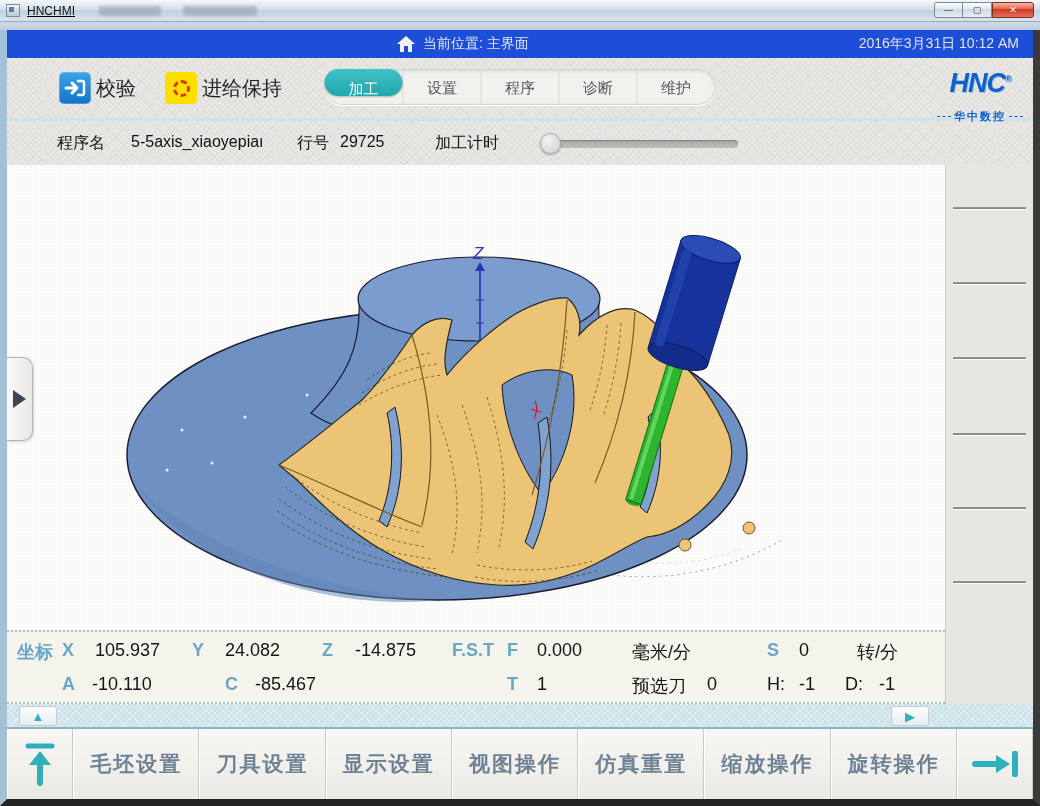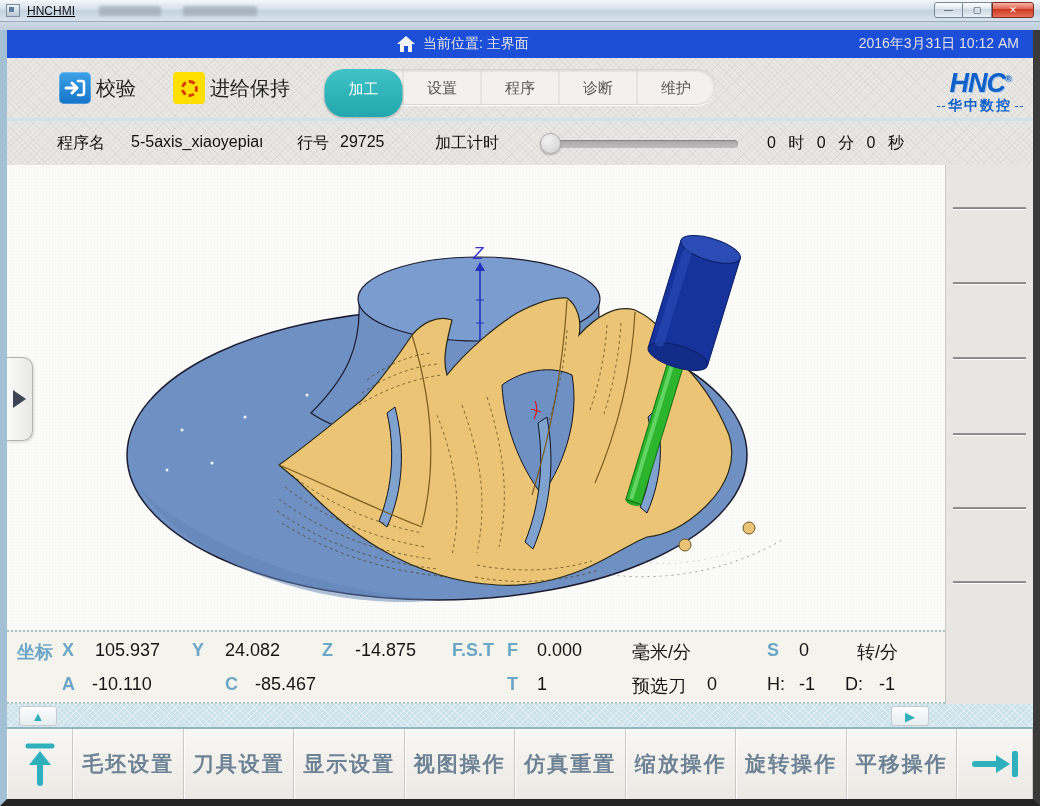--- a/index.html
+++ b/index.html
@@ -32,25 +32,25 @@
   
   .toolbar{position:relative;height:63px;border-bottom:3px solid #cfe4ea;}
   .tool-item{position:absolute;top:14px;display:flex;align-items:center;gap:5px;}
   .tool-item .lbl{font-size:20px;color:#222;}
   .ic-verify{width:32px;height:32px;border-radius:5px;background:linear-gradient(#3da2e8,#1473c8);box-shadow:inset 0 0 0 1px rgba(255,255,255,.25);display:flex;align-items:center;justify-content:center;}
   .ic-feedhold{width:32px;height:32px;border-radius:4px;background:#ffdf00;display:flex;align-items:center;justify-content:center;}
   .ic-feedhold i{display:block;width:17px;height:17px;border:3px dashed #d43c00;border-radius:50%;}
   .tabs{position:absolute;left:50%;top:11px;transform:translateX(-50%);display:flex;height:36px;background:#f2f1ed;border:1px solid #d6d5d0;border-radius:18px;box-shadow:inset 0 1px 3px rgba(0,0,0,.12), 0 1px 0 #fff;}
   .tab{width:78px;text-align:center;line-height:36px;font-size:15px;color:#555;border-left:1px solid #d8d7d2;cursor:default;}
   .tab:first-child{border-left:none;}
-  .tab.active{position:relative;z-index:2;margin:-1px 0 0 -1px;height:48px;line-height:40px;border-radius:20px;background:linear-gradient(#41c2c6,#21a7ad);color:#fff;border-left:none;box-shadow:0 1px 2px rgba(0,0,0,.25);}
+  .tab.active{position:relative;z-index:2;margin:-1px 0 0 -1px;height:27px;line-height:40px;border-radius:20px;background:linear-gradient(#41c2c6,#21a7ad);color:#fff;border-left:none;box-shadow:0 1px 2px rgba(0,0,0,.25);}
   .logo{position:absolute;right:10px;top:8px;width:86px;text-align:center;}
   .logo .big{font-size:27px;font-weight:900;font-style:italic;color:#1060c8;letter-spacing:-1px;line-height:26px;text-shadow:1px 1px 0 #9ec2ee;}
   .logo .reg{font-size:9px;vertical-align:super;font-style:normal;}
-  .logo .sub{display:flex;align-items:center;gap:3px;color:#1060c8;font-size:14px;font-weight:bold;letter-spacing:2px;margin-top:1px;}
+  .logo .sub{display:flex;align-items:center;gap:3px;color:#1060c8;font-size:11px;font-weight:bold;letter-spacing:2px;margin-top:13px;}
   .logo .sub:before,.logo .sub:after{content:"";flex:1;border-top:1px dashed #1060c8;}
 
   
   .progrow{position:relative;height:44px;font-size:16px;color:#111;}
   .progrow span{position:absolute;top:12px;white-space:nowrap;}
   .slider{position:absolute;left:535px;top:19px;width:196px;height:8px;background:linear-gradient(#a8a8a8,#bcbcbc);border-radius:4px;box-shadow:inset 0 1px 1px rgba(0,0,0,.25);}
   .thumb{position:absolute;left:-2px;top:-7px;width:21px;height:21px;border-radius:50%;background:radial-gradient(circle at 35% 30%,#f2f2f2,#cfcfcf);border:1px solid #adadad;box-shadow:0 1px 2px rgba(0,0,0,.3);}
 
   
   .main-row{display:flex;height:539px;}
@@ -112,21 +112,21 @@
     <div class="toolbar hatch">
       <div class="tool-item" style="left:52px">
         <span class="ic-verify">
           <svg width="22" height="18" viewBox="0 0 22 18">
               <path d="M2 9 H12 M8 4 L13 9 L8 14" stroke="#fff" stroke-width="3" fill="none" stroke-linecap="round" stroke-linejoin="round"></path>
               <path d="M14 2 H18 Q20 2 20 4 V14 Q20 16 18 16 H14" stroke="#fff" stroke-width="2.5" fill="none" stroke-linecap="round"></path>
             </svg>
         </span>
         <span class="lbl">校验</span>
       </div>
-      <div class="tool-item" style="left:166px">
+      <div class="tool-item" style="left:158px">
         <span class="ic-feedhold">
             <i></i>
           </span>
         <span class="lbl">进给保持</span>
       </div>
 
       <div class="tabs">
         <div class="tab active">加工</div>
         <div class="tab">设置</div>
         <div class="tab">程序</div>
@@ -144,21 +144,20 @@
 
     <div class="progrow hatch">
       <span style="left:50px">程序名</span>
       <span style="left:124px">5-5axis_xiaoyepiaı</span>
       <span style="left:290px">行号</span>
       <span style="left:333px">29725</span>
       <span style="left:428px">加工计时</span>
       <div class="slider">
         <div class="thumb"></div>
       </div>
-      <span style="left:760px;letter-spacing:4px">0 时 0 分 0 秒</span>
     </div>
 
     <div class="main-row">
       <div class="left-col">
         <div class="viewport">
 
           <svg width="938" height="465" viewBox="0 0 938 465">
 
             <g>
               <ellipse cx="430" cy="290" rx="310" ry="145" fill="#6e90c3" stroke="#1c1c30" stroke-width="1.5"></ellipse>
@@ -324,21 +323,20 @@
           <path d="M18 10 L7 24 H29 Z" fill="#2fb0bc"></path>
         </svg>
       </div>
       <div class="bbtn">毛坯设置</div>
       <div class="bbtn">刀具设置</div>
       <div class="bbtn">显示设置</div>
       <div class="bbtn">视图操作</div>
       <div class="bbtn">仿真重置</div>
       <div class="bbtn">缩放操作</div>
       <div class="bbtn">旋转操作</div>
-      <div class="bbtn">平移操作</div>
       <div class="bbtn icon-btn last">
         <svg width="50" height="40" viewBox="0 0 50 40">
           <path d="M5 20 H27" stroke="#2fb0bc" stroke-width="6" stroke-linecap="round" fill="none"></path>
           <path d="M40 20 L26 11 V29 Z" fill="#2fb0bc"></path>
           <rect x="42" y="7" width="6" height="26" rx="2" fill="#2fb0bc"></rect>
         </svg>
       </div>
     </div>
 
   </div>

